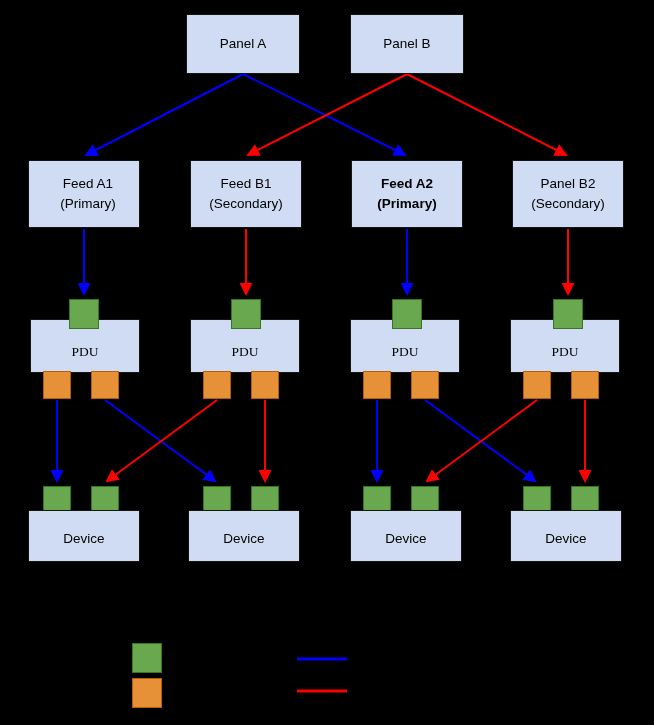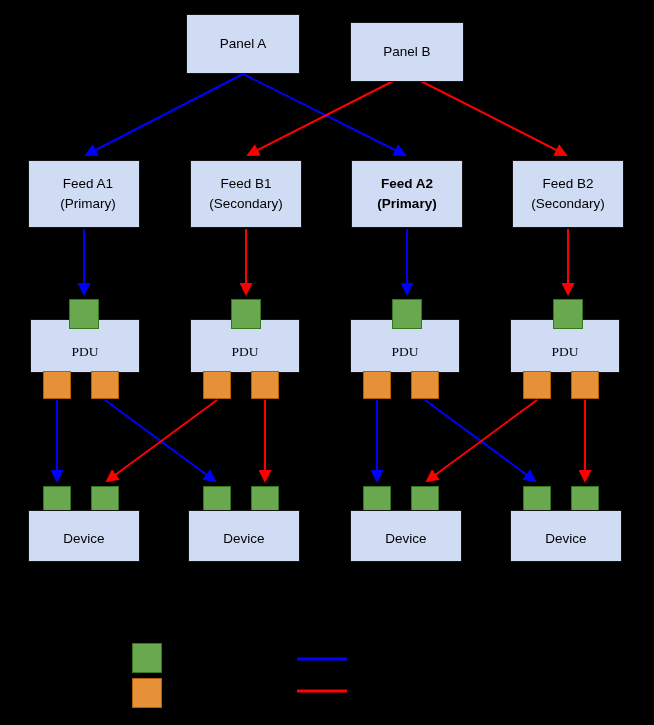--- a/index.html
+++ b/index.html
@@ -56,38 +56,38 @@
     <line x1="537" y1="400" x2="427" y2="481" stroke="#ff0000" stroke-width="2" marker-end="url(#mr)"></line>
     <line x1="585" y1="400" x2="585" y2="481" stroke="#ff0000" stroke-width="2" marker-end="url(#mr)"></line>
 
     <line x1="297" y1="659" x2="347" y2="659" stroke="#0000ff" stroke-width="3"></line>
     <line x1="297" y1="691" x2="347" y2="691" stroke="#ff0000" stroke-width="3"></line>
   </svg>
 
   <div class="node" style="left:186px; top:14px; width:114px; height:60px;">
     <span>Panel A</span>
   </div>
-  <div class="node" style="left:350px; top:22px; width:114px; height:60px;">
+  <div class="node" style="left:350px; top:14px; width:114px; height:60px;">
     <span>Panel B</span>
   </div>
 
   <div class="node" style="left:28px; top:160px; width:112px; height:68px;padding-left:8px;">
     <span>Feed A1</span>
     <span>(Primary)</span>
   </div>
   <div class="node" style="left:190px; top:160px; width:112px; height:68px;">
     <span>Feed B1</span>
     <span>(Secondary)</span>
   </div>
   <div class="node" style="left:351px; top:160px; width:112px; height:68px;font-weight:bold;">
     <span>Feed A2</span>
     <span>(Primary)</span>
   </div>
   <div class="node" style="left:512px; top:160px; width:112px; height:68px;">
-    <span>Feed B2</span>
+    <span>Panel B2</span>
     <span>(Secondary)</span>
   </div>
 
   <div class="node pdu" style="left:30px; top:319px; width:110px; height:54px;">
     <span>PDU</span>
   </div>
   <div class="node pdu" style="left:190px; top:319px; width:110px; height:54px;">
     <span>PDU</span>
   </div>
   <div class="node pdu" style="left:350px; top:319px; width:110px; height:54px;">

